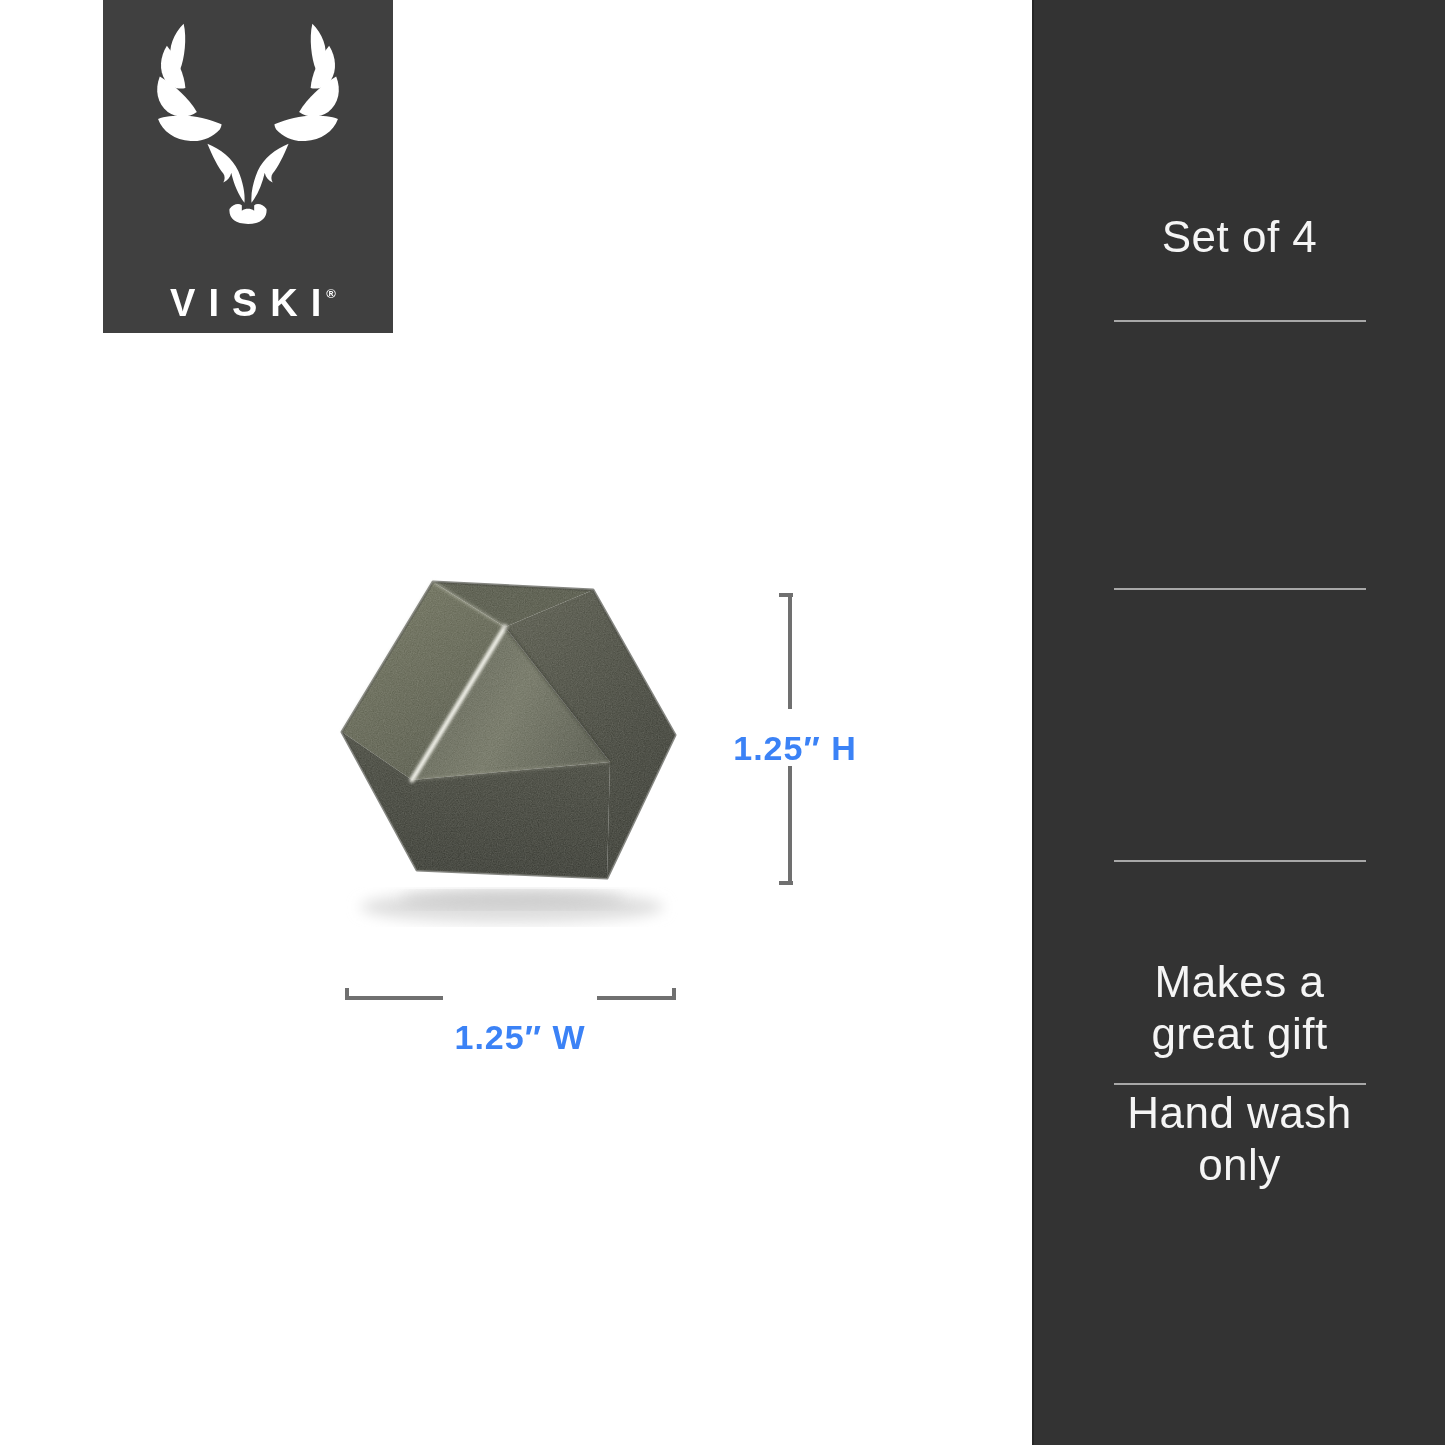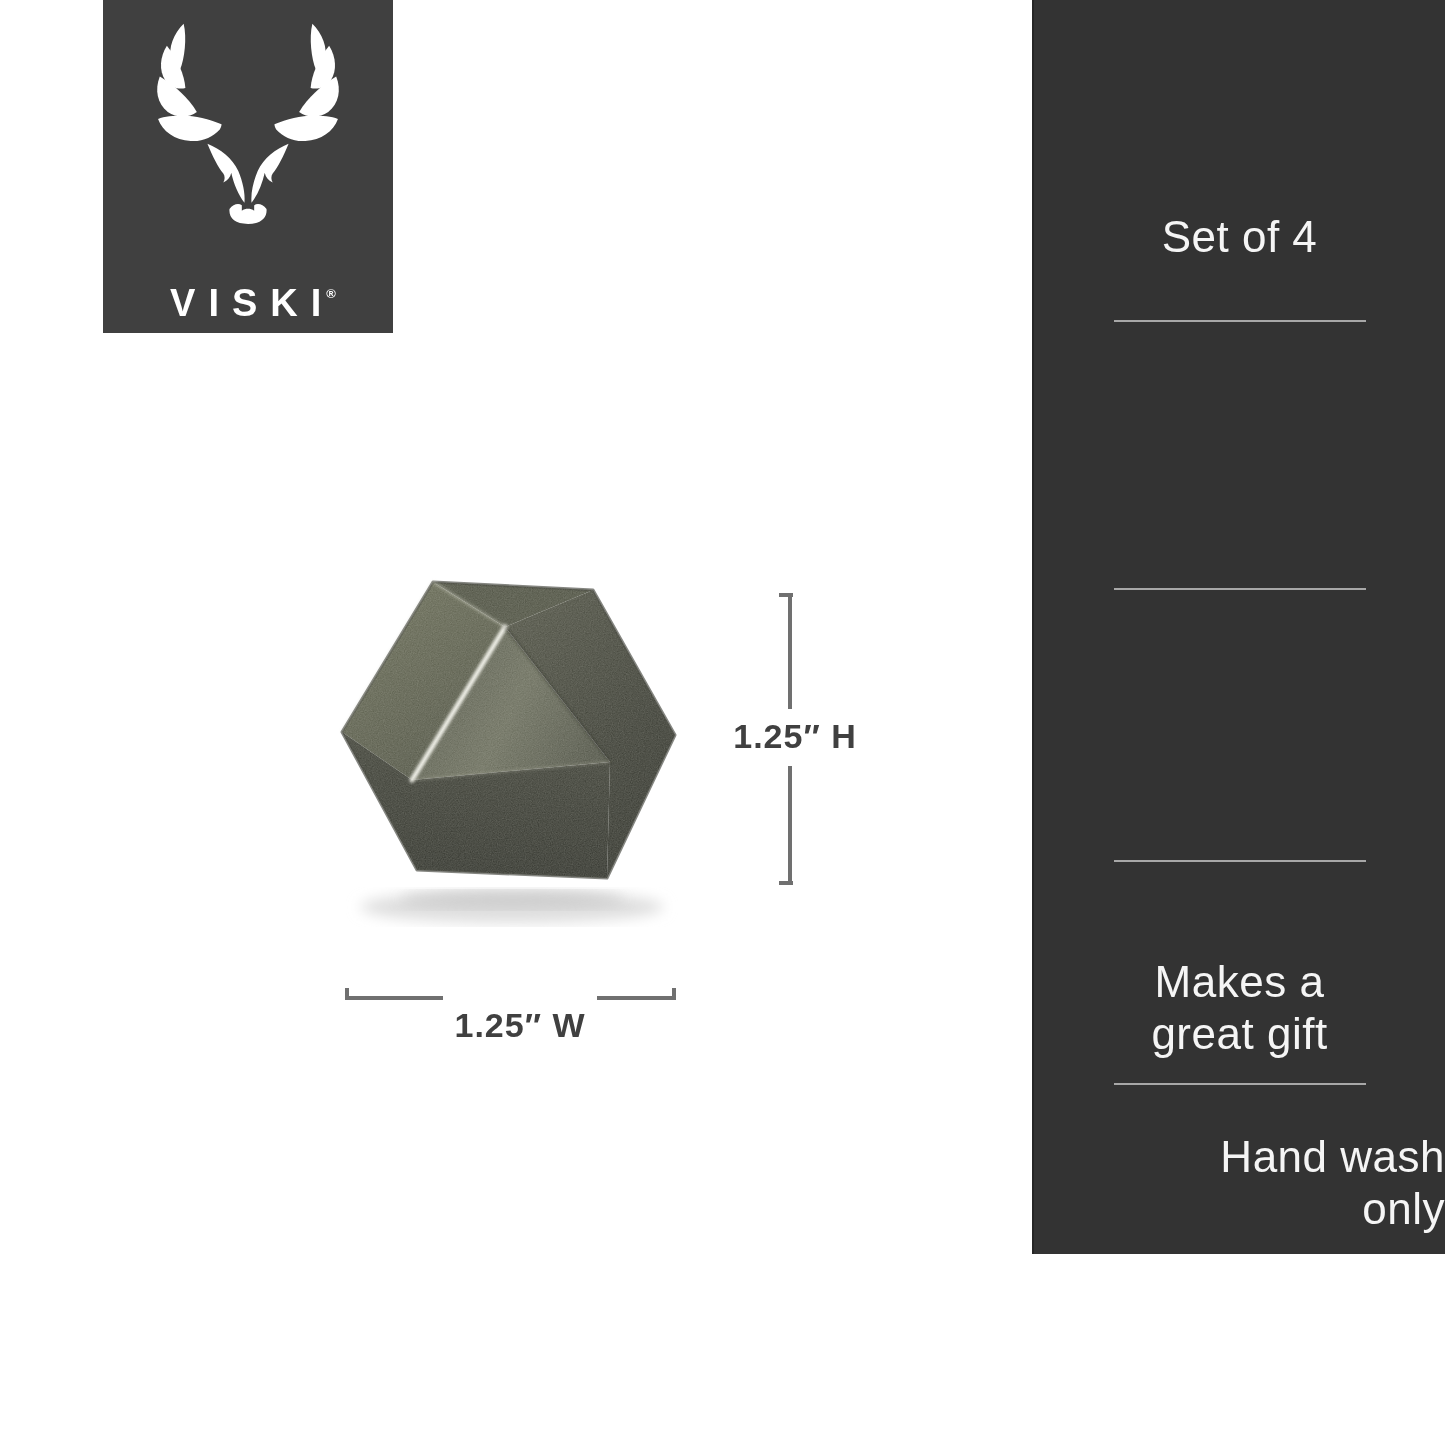--- a/index.html
+++ b/index.html
@@ -20,54 +20,54 @@
     padding-left:10px;box-sizing:border-box;line-height:44px;
   }
   .brand sup{font-size:13px;letter-spacing:0;vertical-align:18px;margin-left:-8px;}
 
   
   .stone-wrap{position:absolute;left:322px;top:563px;width:356px;height:380px;}
 
   
   .dim-part{position:absolute;background:#707070;}
   .dim-label{
-    position:absolute;color:#404040;font-weight:700;font-size:34px;
-    text-align:center;letter-spacing:1px;white-space:nowrap;
+    position:absolute;color:#3b82f6;font-weight:700;font-size:34px;
+    text-align:center;letter-spacing:1px;white-space:nowrap;margin-top:12px;
   }
   
   .h-cap-top   {left:779px;top:593px;width:14px;height:4px;}
   .h-seg-top   {left:788px;top:593px;width:4px;height:116px;}
   .h-label     {left:720px;top:717px;width:150px;}
   .h-seg-bot   {left:788px;top:766px;width:4px;height:119px;}
   .h-cap-bot   {left:779px;top:881px;width:14px;height:4px;}
   
   .w-cap-left  {left:345px;top:988px;width:4px;height:12px;}
   .w-seg-left  {left:345px;top:996px;width:98px;height:4px;}
   .w-label     {left:443px;top:1006px;width:154px;}
   .w-seg-right {left:597px;top:996px;width:79px;height:4px;}
   .w-cap-right {left:672px;top:988px;width:4px;height:12px;}
 
   
   .sidebar{
-    position:absolute;left:1032px;top:0;width:413px;height:1254px;
+    position:absolute;left:1032px;top:0;width:413px;height:1445px;
     background:#333333;border-left:2px solid #262626;box-sizing:border-box;
   }
   .feature{
     position:absolute;left:0;width:100%;text-align:center;
     color:#f5f5f5;font-size:44px;line-height:52px;letter-spacing:0.5px;
     white-space:pre-line;font-weight:400;
   }
   .divider{
     position:absolute;left:80px;width:252px;height:2px;background:#a8a8a8;
   }
   .f1{top:211px;} .d1{top:320px;}
   .f2{top:377px;} .d2{top:588px;}
   .f3{top:649px;} .d3{top:860px;}
   .f4{top:956px;} .d4{top:1083px;}
-  .f5{top:1131px;text-align:right;}
+  .f5{top:1087px;}
 </style>
 </head>
 <body>
 
 <div class="canvas">
 
   <div class="logo-box">
     <svg class="stag-svg" viewBox="0 0 220 240" aria-hidden="true">
       <g fill="#ffffff">
         <g id="antlerL">

